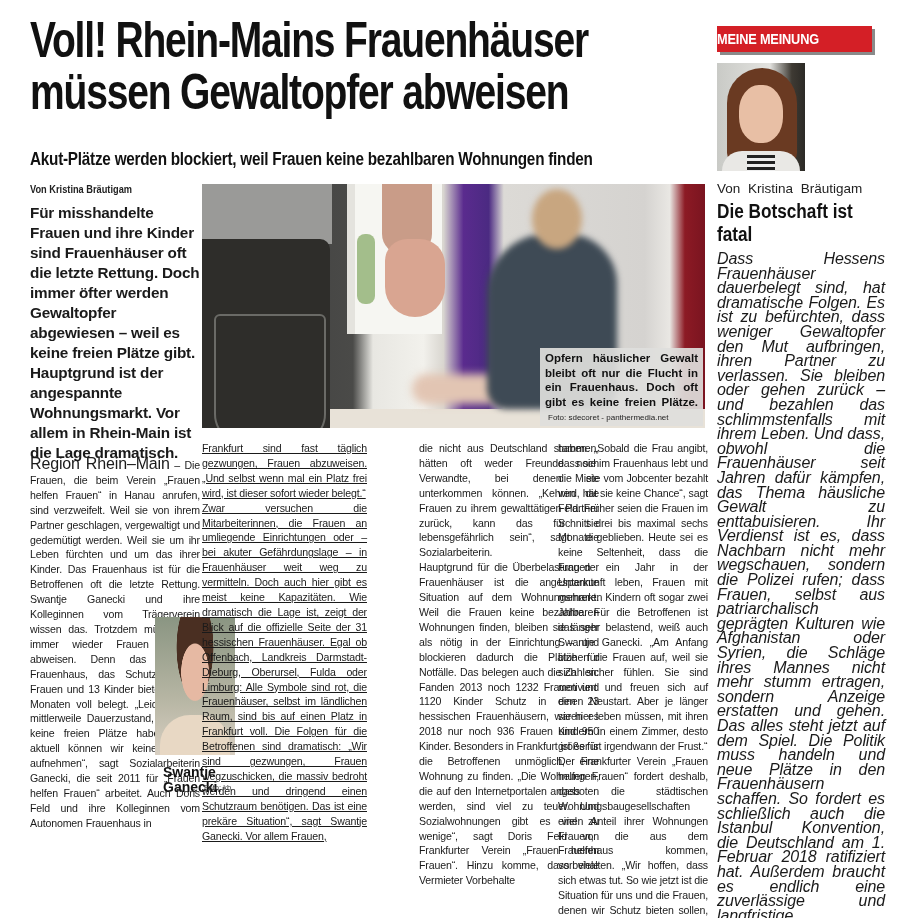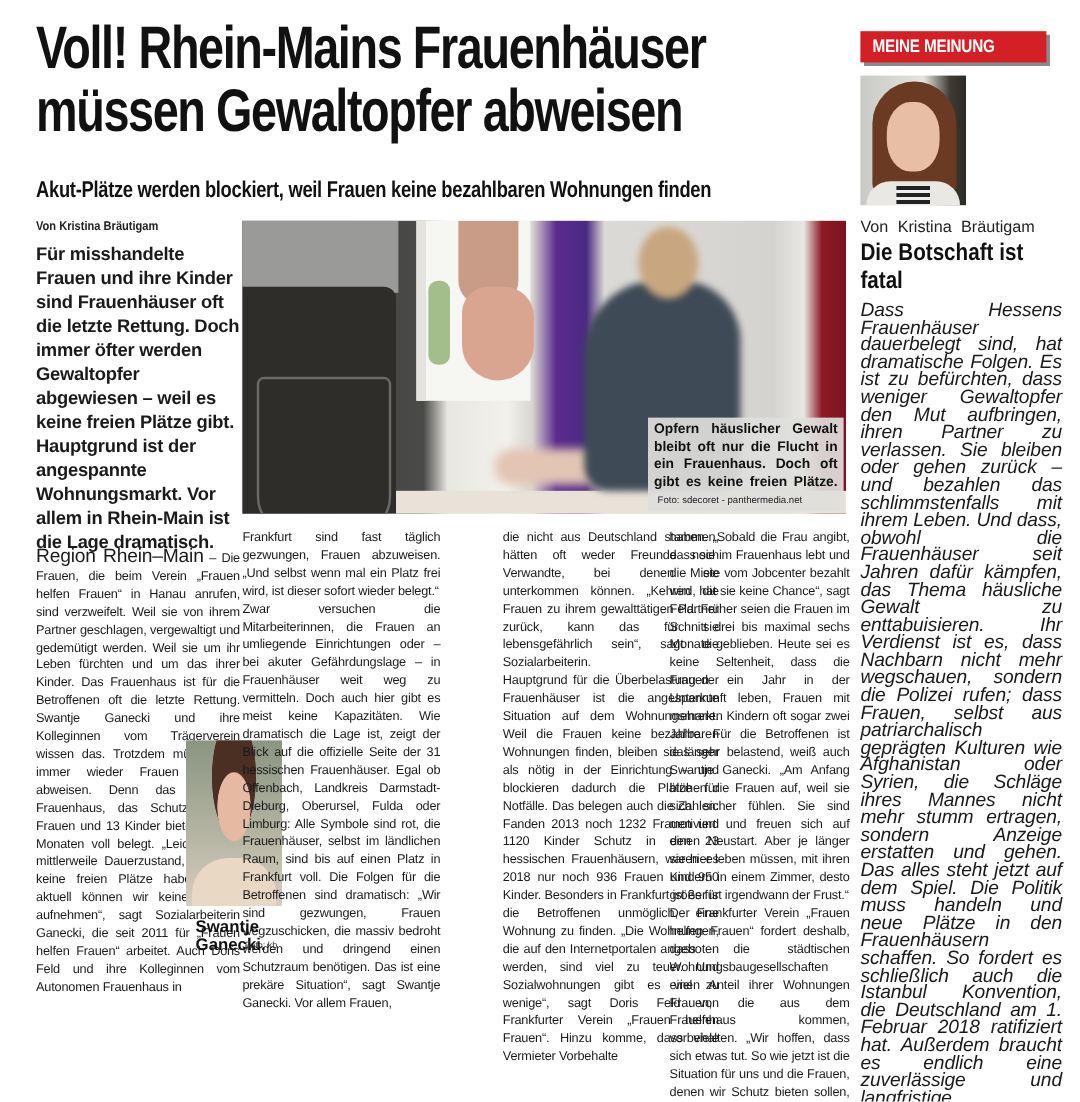--- a/index.html
+++ b/index.html
@@ -49,40 +49,40 @@
     position: absolute; right: 2px; bottom: 2px; width: 163px; height: 78px;
     background: rgba(222,222,220,0.92); padding: 3px 5px;
     font-size: 11.5px; line-height: 14.5px; font-weight: 700; color: #111; text-align: justify;
   }
   .caption .credit { font-size: 8px; font-weight: 400; color: #222; margin-left: 3px; }
 
   
   .col { position: absolute; font-size: 10.6px; line-height: 14.9px; color: #1a1a1a; text-align: justify; letter-spacing: -0.15px; }
   .col p { margin: 0; }
   .col1 { left: 30px; top: 457px; width: 170px; }
-  .col2 { left: 202px; top: 441px; width: 165px; }
+  .col2 { left: 202px; top: 441px; width: 165px; text-decoration: underline; }
   .col3 { left: 372px; top: 441px; width: 180px; margin-left: 47px; }
   .col4 { left: 558px; top: 441px; width: 150px; }
   .lead-in { font-weight: 400; font-size: 16px; }
 
   .float-photo {
     position: absolute; left: 155px; top: 617px; width: 80px; height: 138px;
     background: radial-gradient(ellipse at 50% 40%, #e6b9a3 0 24%, transparent 25%),
                 radial-gradient(ellipse at 50% 22%, #4a2f22 0 32%, transparent 33%),
                 linear-gradient(180deg, #8a9582 0%, #b7b6a4 60%, #d8cfc2 100%);
   }
   .float-photo .shoulder { position:absolute; left:5px; bottom:0; width:70px; height:40px; background:#e8d8c4; border-radius: 30px 30px 0 0; }
   .float-caption { position:absolute; left:163px; top:765px; width:80px; font-size:14px; font-weight:700; line-height:15px; }
   .float-credit { position:absolute; left:204px; top:783px; font-size:7.5px; color:#333;text-align:right; }
 
   
   .meinung-label {
     position: absolute; left: 717px; top: 26px; width: 155px; height: 26px;
     background: #d41f26; color: #fff; font-weight: 700; font-size: 15px;
-    line-height: 26px; padding-left: 10px; letter-spacing: -0.2px;
+    line-height: 26px; padding-left: 0; letter-spacing: -0.2px;
     box-shadow: 3px 3px 0 #8a8a8a;
   }
   .meinung-label span { display:inline-block; transform: scaleX(0.85); transform-origin: left center; }
   .author-photo {
     position: absolute; left: 717px; top: 63px; width: 88px; height: 108px; overflow:hidden;
     background: linear-gradient(90deg, #c9cac6 0%, #e3e3e0 60%, #3e3a33 85%, #2c2a26 100%);
   }
   .author-photo .hair { position:absolute; left:10px; top:5px; width:70px; height:95px; background:#6a3a22; border-radius: 35px 35px 10px 10px; }
   .author-photo .face { position:absolute; left:22px; top:22px; width:44px; height:58px; background:#e8bfa5; border-radius: 45%; }
   .author-photo .top { position:absolute; left:5px; top:88px; width:78px; height:25px; background:#e9e8e5; border-radius: 20px 20px 0 0; }

